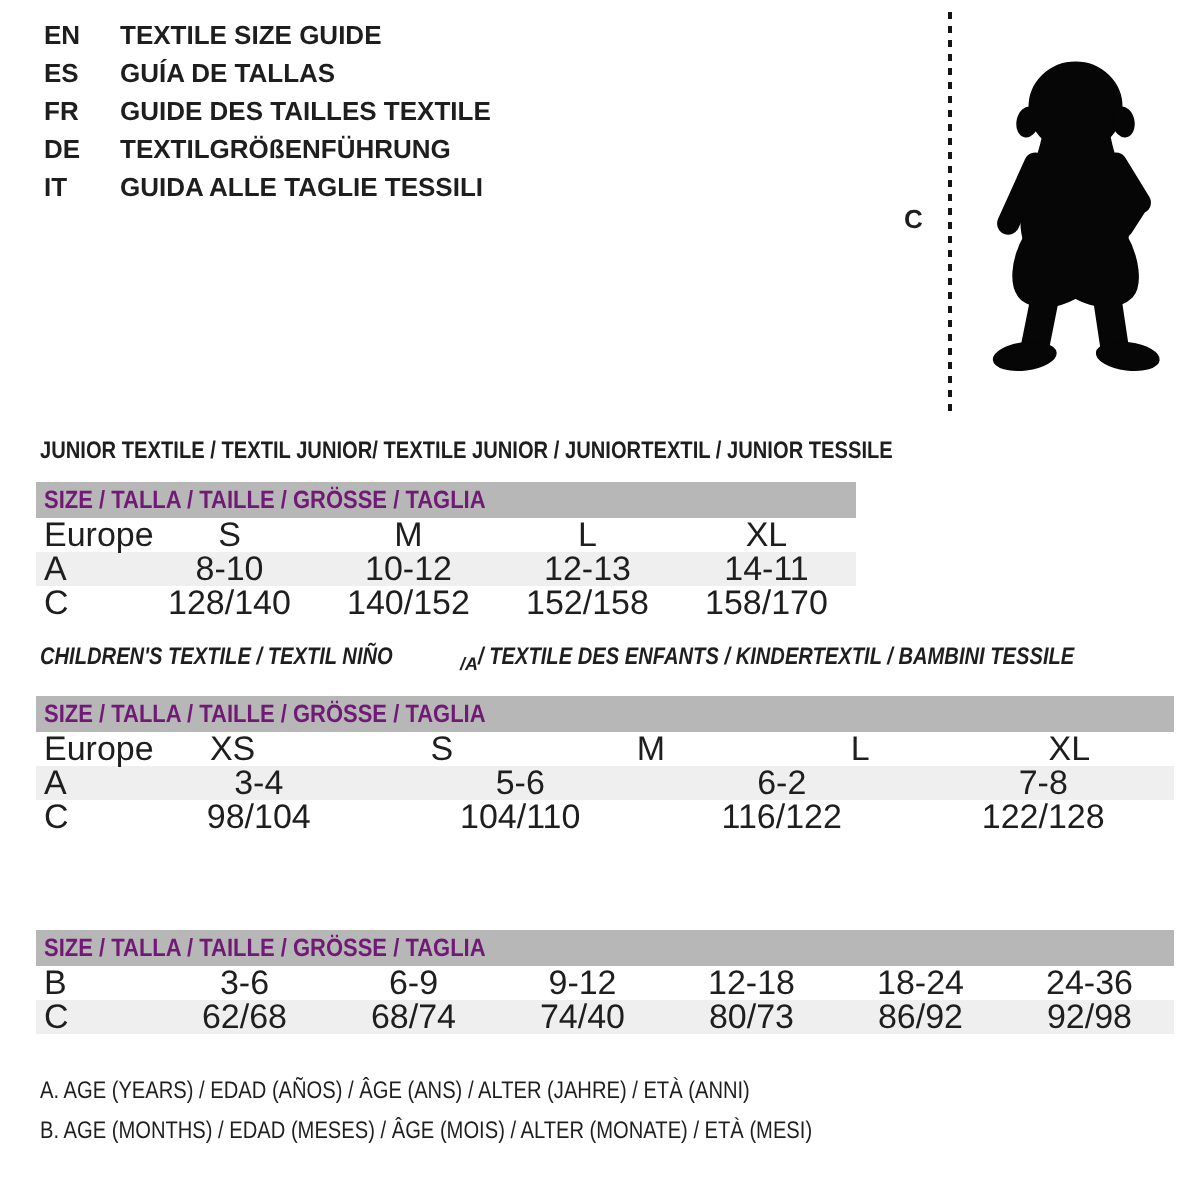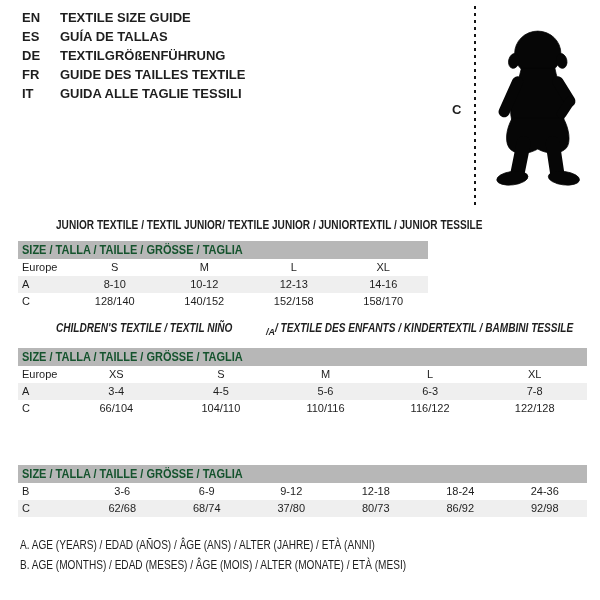--- a/index.html
+++ b/index.html
@@ -19,37 +19,37 @@
   .lang-label{white-space:nowrap;}
 
   
   .figure{position:absolute;left:450px;top:4px;width:148px;height:208px;}
   .dash-line{position:absolute;left:24px;top:2px;width:2px;height:202px;
     background:repeating-linear-gradient(to bottom,#151515 0 3.5px,transparent 3.5px 7px);}
   .height-label{position:absolute;left:2px;top:98px;font-size:13px;font-weight:bold;}
   .figure svg{position:absolute;left:34px;top:0;}
 
   
-  .section-title{position:absolute;left:20px;margin-left:36px;}
+  .section-title{position:absolute;left:20px;}
   .title-line{height:19px;line-height:17px;font-size:12px;font-weight:bold;white-space:nowrap;}
   .title-line span{display:inline-block;transform:scaleX(0.84);transform-origin:left center;white-space:nowrap;}
   .title-line .subscript{font-size:9px;vertical-align:-3px;transform:none;}
   #title-junior{top:217px;}
   #title-children{top:320px;font-style:italic;}
   #title-babies{top:424px;}
 
   .size-table{position:absolute;left:18px;}
   #table-junior{top:241px;width:410px;}
   #table-children{top:348px;width:569px;}
   #table-babies{top:465px;width:569px;}
 
   .size-header{height:18px;line-height:18px;background:var(--header-bg);
-    font-size:12.5px;font-weight:bold;color:#14532d;padding-left:4px;white-space:nowrap;overflow:hidden;}
+    font-size:12.5px;font-weight:bold;color:#701a75;padding-left:4px;white-space:nowrap;overflow:hidden;}
   .size-header .cond{display:inline-block;transform:scaleX(0.88);transform-origin:left center;}
-  .trow{display:flex;height:17px;line-height:17px;font-size:11px;align-items:flex-end;}
+  .trow{display:flex;height:17px;line-height:17px;font-size:17px;align-items:flex-end;}
   .trow.shaded{background:var(--shaded-bg);}
   .rlabel{padding-left:4px;text-align:left;flex:0 0 auto;}
   #table-junior .rlabel{width:52px;}
   #table-children .rlabel{width:46px;}
   #table-babies .rlabel{width:62px;}
   .cell{flex:1 1 0;text-align:center;}
 
   
   .notes{position:absolute;left:20px;top:537px;}
   .note-line{height:19.5px;line-height:17px;font-size:12px;font-weight:normal;white-space:nowrap;}
@@ -63,26 +63,26 @@
   <div class="lang-block">
       <div class="lang-row">
         <span class="lang-code">EN</span>
         <span class="lang-label">TEXTILE SIZE GUIDE</span>
       </div>
       <div class="lang-row">
         <span class="lang-code">ES</span>
         <span class="lang-label">GUÍA DE TALLAS</span>
       </div>
       <div class="lang-row">
+        <span class="lang-code">FR</span>
+        <span class="lang-label">GUIDE DES TAILLES TEXTILE</span>
+      </div>
+      <div class="lang-row">
         <span class="lang-code">DE</span>
         <span class="lang-label">TEXTILGRÖßENFÜHRUNG</span>
-      </div>
-      <div class="lang-row">
-        <span class="lang-code">FR</span>
-        <span class="lang-label">GUIDE DES TAILLES TEXTILE</span>
       </div>
       <div class="lang-row">
         <span class="lang-code">IT</span>
         <span class="lang-label">GUIDA ALLE TAGLIE TESSILI</span>
       </div>
     </div>
 
   <div class="figure">
     <div class="dash-line"></div>
     <div class="height-label">C</div>
@@ -114,21 +114,21 @@
         <span class="cell">S</span>
         <span class="cell">M</span>
         <span class="cell">L</span>
         <span class="cell">XL</span>
       </div>
       <div class="trow shaded">
         <span class="rlabel">A</span>
         <span class="cell">8-10</span>
         <span class="cell">10-12</span>
         <span class="cell">12-13</span>
-        <span class="cell">14-16</span>
+        <span class="cell">14-11</span>
       </div>
       <div class="trow">
         <span class="rlabel">C</span>
         <span class="cell">128/140</span>
         <span class="cell">140/152</span>
         <span class="cell">152/158</span>
         <span class="cell">158/170</span>
       </div>
     </div>
 
@@ -141,51 +141,49 @@
         <span class="rlabel">Europe</span>
         <span class="cell">XS</span>
         <span class="cell">S</span>
         <span class="cell">M</span>
         <span class="cell">L</span>
         <span class="cell">XL</span>
       </div>
       <div class="trow shaded">
         <span class="rlabel">A</span>
         <span class="cell">3-4</span>
-        <span class="cell">4-5</span>
         <span class="cell">5-6</span>
-        <span class="cell">6-3</span>
+        <span class="cell">6-2</span>
         <span class="cell">7-8</span>
       </div>
       <div class="trow">
         <span class="rlabel">C</span>
-        <span class="cell">66/104</span>
+        <span class="cell">98/104</span>
         <span class="cell">104/110</span>
-        <span class="cell">110/116</span>
         <span class="cell">116/122</span>
         <span class="cell">122/128</span>
       </div>
     </div>
 
   <div class="size-table size-table-section" id="table-babies">
       <div class="size-header"><span class="cond">SIZE / TALLA / TAILLE / GRÖSSE / TAGLIA</span></div>
       <div class="trow">
         <span class="rlabel">B</span>
         <span class="cell">3-6</span>
         <span class="cell">6-9</span>
         <span class="cell">9-12</span>
         <span class="cell">12-18</span>
         <span class="cell">18-24</span>
         <span class="cell">24-36</span>
       </div>
       <div class="trow shaded">
         <span class="rlabel">C</span>
         <span class="cell">62/68</span>
         <span class="cell">68/74</span>
-        <span class="cell">37/80</span>
+        <span class="cell">74/40</span>
         <span class="cell">80/73</span>
         <span class="cell">86/92</span>
         <span class="cell">92/98</span>
       </div>
     </div>
 
   <div class="notes">
       <div class="note-line"><span>A. AGE (YEARS) / EDAD (AÑOS) / ÂGE (ANS) / ALTER (JAHRE) / ETÀ (ANNI)</span></div>
       <div class="note-line"><span>B. AGE (MONTHS) / EDAD (MESES) / ÂGE (MOIS) / ALTER (MONATE) / ETÀ (MESI)</span></div>
     </div>

